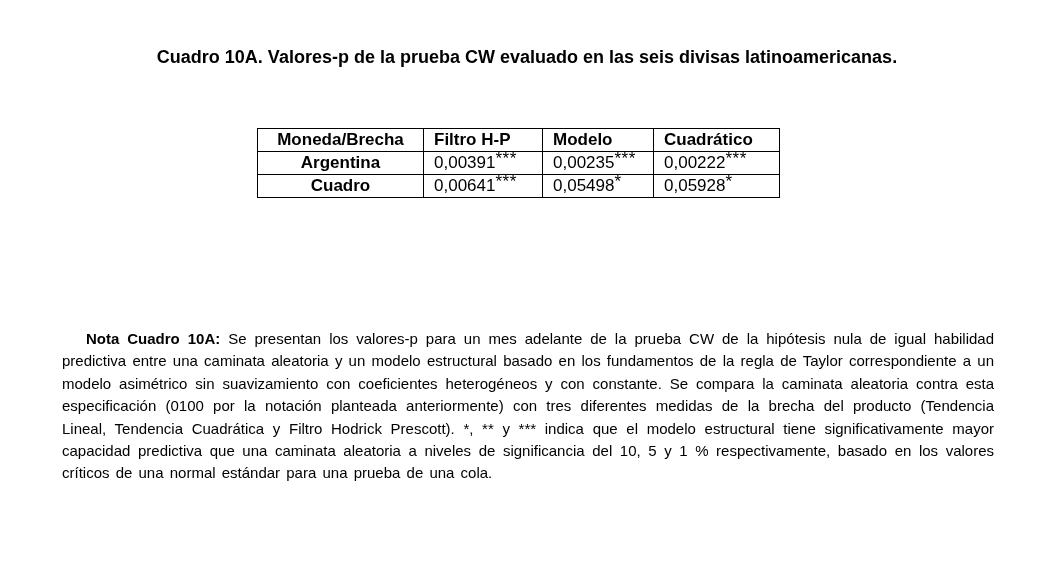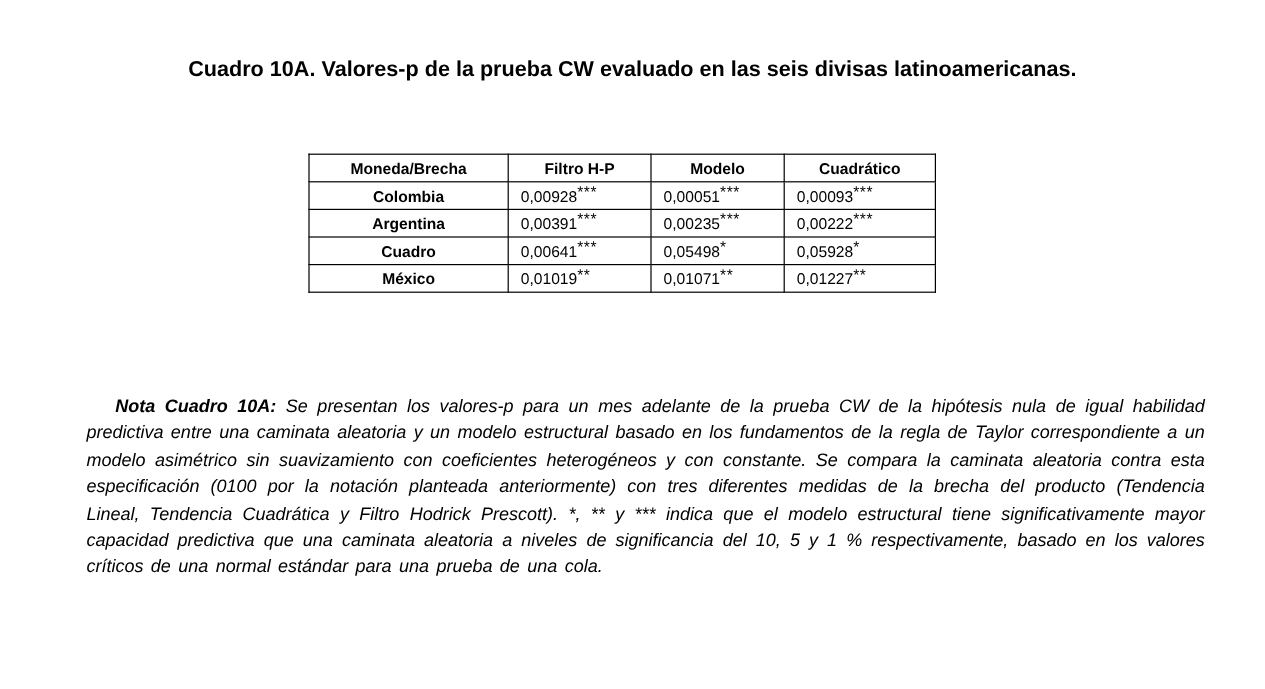--- a/index.html
+++ b/index.html
@@ -27,34 +27,34 @@
     line-height: 30px;
   }
   .table-wrap {
     position: absolute;
     top: 128px;
     left: 257px;
   }
   table.pvalues {
     border-collapse: collapse;
     table-layout: fixed;
-    font-size: 13px;
+    font-size: 17px;
   }
   table.pvalues th,
   table.pvalues td {
     border: 1px solid #000000;
     height: 23px;
     padding: 0 10px;
     white-space: nowrap;
     box-sizing: border-box;
     vertical-align: middle;
   }
   table.pvalues th {
     font-weight: bold;
-    text-align: center;
+    text-align: left;
   }
   table.pvalues th.c-moneda,
   table.pvalues td.c-moneda {
     text-align: center;
     font-weight: bold;
   }
   table.pvalues td {
     font-weight: normal;
     text-align: left;
   }
@@ -63,29 +63,28 @@
   .col-lineal { width: 111px; }
   .col-cuad   { width: 126px; }
   .stars {
     position: relative;
     top: -0.24em;
     letter-spacing: 0.5px;
   }
   .note {
     position: absolute;
     top: 328px;
-    left: 72px;
+    left: 62px;
     width: 932px;
     font-size: 15px;
     line-height: 22.4px;
     text-align: justify;
     text-indent: 24px;
     word-spacing: 2px;
     margin: 0;
-    font-style: italic;
   }
   .note-label {
     font-weight: bold;
   }
 </style>
 </head>
 <body>
 
 <div class="page">
 
@@ -104,42 +103,30 @@
       <thead>
         <tr>
           <th class="c-moneda">Moneda/Brecha</th>
           <th>Filtro H-P</th>
           <th>Modelo</th>
           <th>Cuadrático</th>
         </tr>
       </thead>
       <tbody>
         <tr>
-          <td class="c-moneda">Colombia</td>
-          <td><span>0,00928</span><span class="stars">***</span></td>
-          <td><span>0,00051</span><span class="stars">***</span></td>
-          <td><span>0,00093</span><span class="stars">***</span></td>
-        </tr>
-        <tr>
           <td class="c-moneda">Argentina</td>
           <td><span>0,00391</span><span class="stars">***</span></td>
           <td><span>0,00235</span><span class="stars">***</span></td>
           <td><span>0,00222</span><span class="stars">***</span></td>
         </tr>
         <tr>
           <td class="c-moneda">Cuadro</td>
           <td><span>0,00641</span><span class="stars">***</span></td>
           <td><span>0,05498</span><span class="stars">*</span></td>
           <td><span>0,05928</span><span class="stars">*</span></td>
         </tr>
-        <tr>
-          <td class="c-moneda">México</td>
-          <td><span>0,01019</span><span class="stars">**</span></td>
-          <td><span>0,01071</span><span class="stars">**</span></td>
-          <td><span>0,01227</span><span class="stars">**</span></td>
-        </tr>
       </tbody>
     </table>
   </div>
 
   <p class="note"><span class="note-label">Nota Cuadro 10A:</span> <span>Se presentan los valores-p para un mes adelante de la prueba CW de la hipótesis nula de igual habilidad predictiva entre una caminata aleatoria y un modelo estructural basado en los fundamentos de la regla de Taylor correspondiente a un modelo asimétrico sin suavizamiento con coeficientes heterogéneos y con constante. Se compara la caminata aleatoria contra esta especificación (0100 por la notación planteada anteriormente) con tres diferentes medidas de la brecha del producto (Tendencia Lineal, Tendencia Cuadrática y Filtro Hodrick Prescott). *, ** y *** indica que el modelo estructural tiene significativamente mayor capacidad predictiva que una caminata aleatoria a niveles de significancia del 10, 5 y 1 % respectivamente, basado en los valores críticos de una normal estándar para una prueba de una cola.</span></p>
 
 </div>
 
 </body></html>

